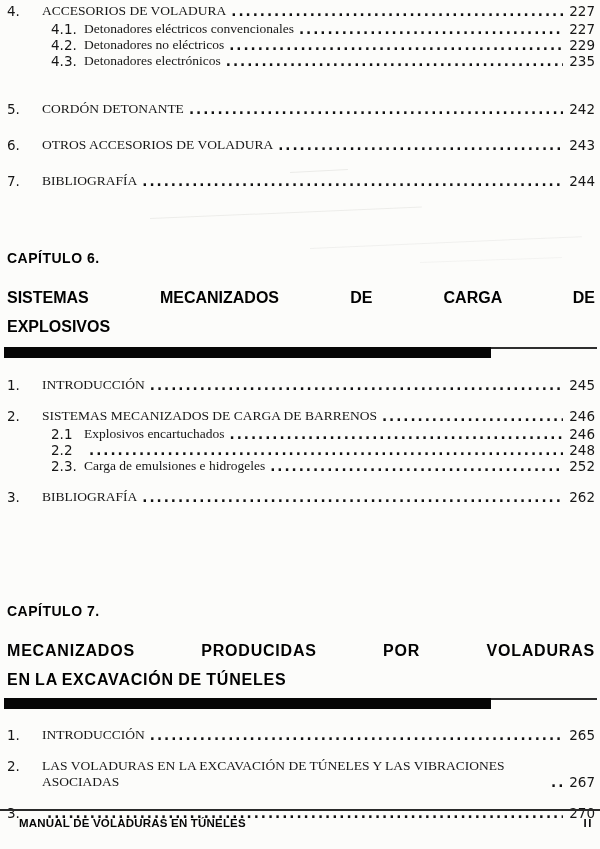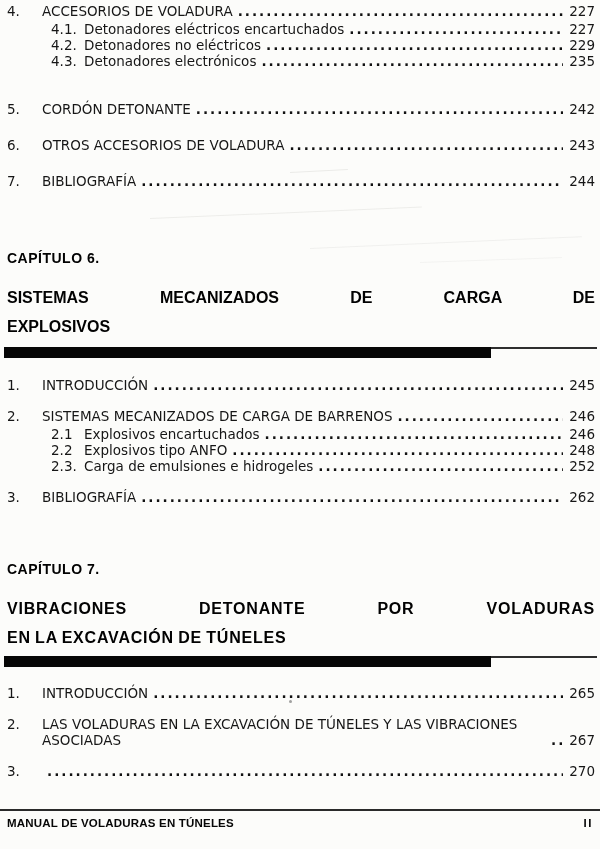--- a/index.html
+++ b/index.html
@@ -4,21 +4,21 @@
 <style>
   html,body{margin:0;padding:0;}
   body{width:600px;height:849px;background:#e9e9e7;}
   .page{position:relative;width:600px;height:849px;background:#fcfcfa;overflow:hidden;
         font-family:"DejaVu Sans",sans-serif;color:#161616;box-sizing:border-box;
         padding:0 5px 0 7px;}
   
   .entries{}
   .row{display:flex;align-items:flex-end;font-size:13.5px;line-height:16px;}
   .row .num{flex:none;width:35px;align-self:flex-start;}
-  .row .lbl{flex:0 1 auto;align-self:flex-start;}
+  .row .lbl{flex:0 1 auto;align-self:flex-start;font-family:Liberation Serif, serif;}
   .row .leader{flex:1 1 12px;min-width:12px;overflow:hidden;white-space:nowrap;
                margin:0 6px 0 5px;color:#111;}
   .row .leader::after{content:"........................................................................................................................................";
                letter-spacing:2px;font-weight:700;}
   .row .pg{flex:none;min-width:26px;text-align:right;}
   .row.lvl2{padding-left:44px;}
   .row.lvl2 .num{width:33px;}
   
   #secA .row.lvl1{margin-top:20px;}
   #secA .row.lvl1:first-child{margin-top:3px;}
@@ -37,23 +37,23 @@
   #ch7-title .tline{letter-spacing:0.8px;word-spacing:-1px;}
   
   .rule{position:relative;height:11px;margin:6px -4px 0 -3px;}
   .rule .rule-thin{position:absolute;left:0;right:2px;top:0;height:2px;background:#2e2e2e;}
   .rule .rule-thick{position:absolute;left:0;top:0;width:487px;height:11px;background:#060606;}
   #sec7 .rule{margin-top:4px;}
   #sec6 .entries{padding-top:19px;}
   #sec7 .entries{padding-top:18px;}
   
   #sec6 .kicker{margin-top:57px;}
-  #sec7 .kicker{margin-top:52px;}
-  
-  .footer{position:absolute;left:0;right:0;top:809px;border-top:2px solid #2a2a2a;}
+  #sec7 .kicker{margin-top:94px;}
+  
+  .footer{position:absolute;left:0;right:0;top:809px;border-top:2px solid #2a2a2a;padding-left:12px;}
   .footer-inner{display:flex;justify-content:space-between;align-items:flex-start;
                 padding:6px 7px 0 7px;font-family:"Liberation Sans",sans-serif;
                 font-weight:700;font-size:11.5px;letter-spacing:0.2px;color:#060606;}
   .footer .pgnum{letter-spacing:1.5px;}
   
   .artifact{position:absolute;background:#8a8a86;height:1px;transform-origin:left center;
             pointer-events:none;}
   .a1{left:150px;top:218px;width:272px;opacity:.13;transform:rotate(-2.4deg);}
   .a2{left:290px;top:172px;width:58px;opacity:.15;transform:rotate(-3deg);}
   .a3{left:310px;top:248px;width:272px;opacity:.10;transform:rotate(-2.5deg);}
@@ -75,21 +75,21 @@
   <section id="secA">
     <div class="entries">
         <div class="row lvl1">
     <span class="num">4.</span>
     <span class="lbl">ACCESORIOS DE VOLADURA</span>
     <span class="leader"></span>
     <span class="pg">227</span>
   </div>
         <div class="row lvl2">
     <span class="num">4.1.</span>
-    <span class="lbl">Detonadores eléctricos encartuchados</span>
+    <span class="lbl">Detonadores eléctricos convencionales</span>
     <span class="leader"></span>
     <span class="pg">227</span>
   </div>
         <div class="row lvl2">
     <span class="num">4.2.</span>
     <span class="lbl">Detonadores no eléctricos</span>
     <span class="leader"></span>
     <span class="pg">229</span>
   </div>
         <div class="row lvl2">
@@ -143,21 +143,20 @@
     <span class="pg">246</span>
   </div>
         <div class="row lvl2">
     <span class="num">2.1</span>
     <span class="lbl">Explosivos encartuchados</span>
     <span class="leader"></span>
     <span class="pg">246</span>
   </div>
         <div class="row lvl2">
     <span class="num">2.2</span>
-    <span class="lbl">Explosivos tipo ANFO</span>
     <span class="leader"></span>
     <span class="pg">248</span>
   </div>
         <div class="row lvl2">
     <span class="num">2.3.</span>
     <span class="lbl">Carga de emulsiones e hidrogeles</span>
     <span class="leader"></span>
     <span class="pg">252</span>
   </div>
         <div class="row lvl1">
@@ -165,21 +164,21 @@
     <span class="lbl">BIBLIOGRAFÍA</span>
     <span class="leader"></span>
     <span class="pg">262</span>
   </div>
       </div>
   </section>
 
   <section id="sec7" class="chapter">
     <div class="kicker">CAPÍTULO 7.</div>
     <div class="title" id="ch7-title">
-      <span class="tline justify">VIBRACIONES DETONANTE POR VOLADURAS</span>
+      <span class="tline justify">MECANIZADOS PRODUCIDAS POR VOLADURAS</span>
       <span class="tline">EN LA EXCAVACIÓN DE TÚNELES</span>
     </div>
     <div class="rule">
       <div class="rule-thin"></div>
       <div class="rule-thick"></div>
     </div>
     <div class="entries">
         <div class="row lvl1">
     <span class="num">1.</span>
     <span class="lbl">INTRODUCCIÓN</span>

